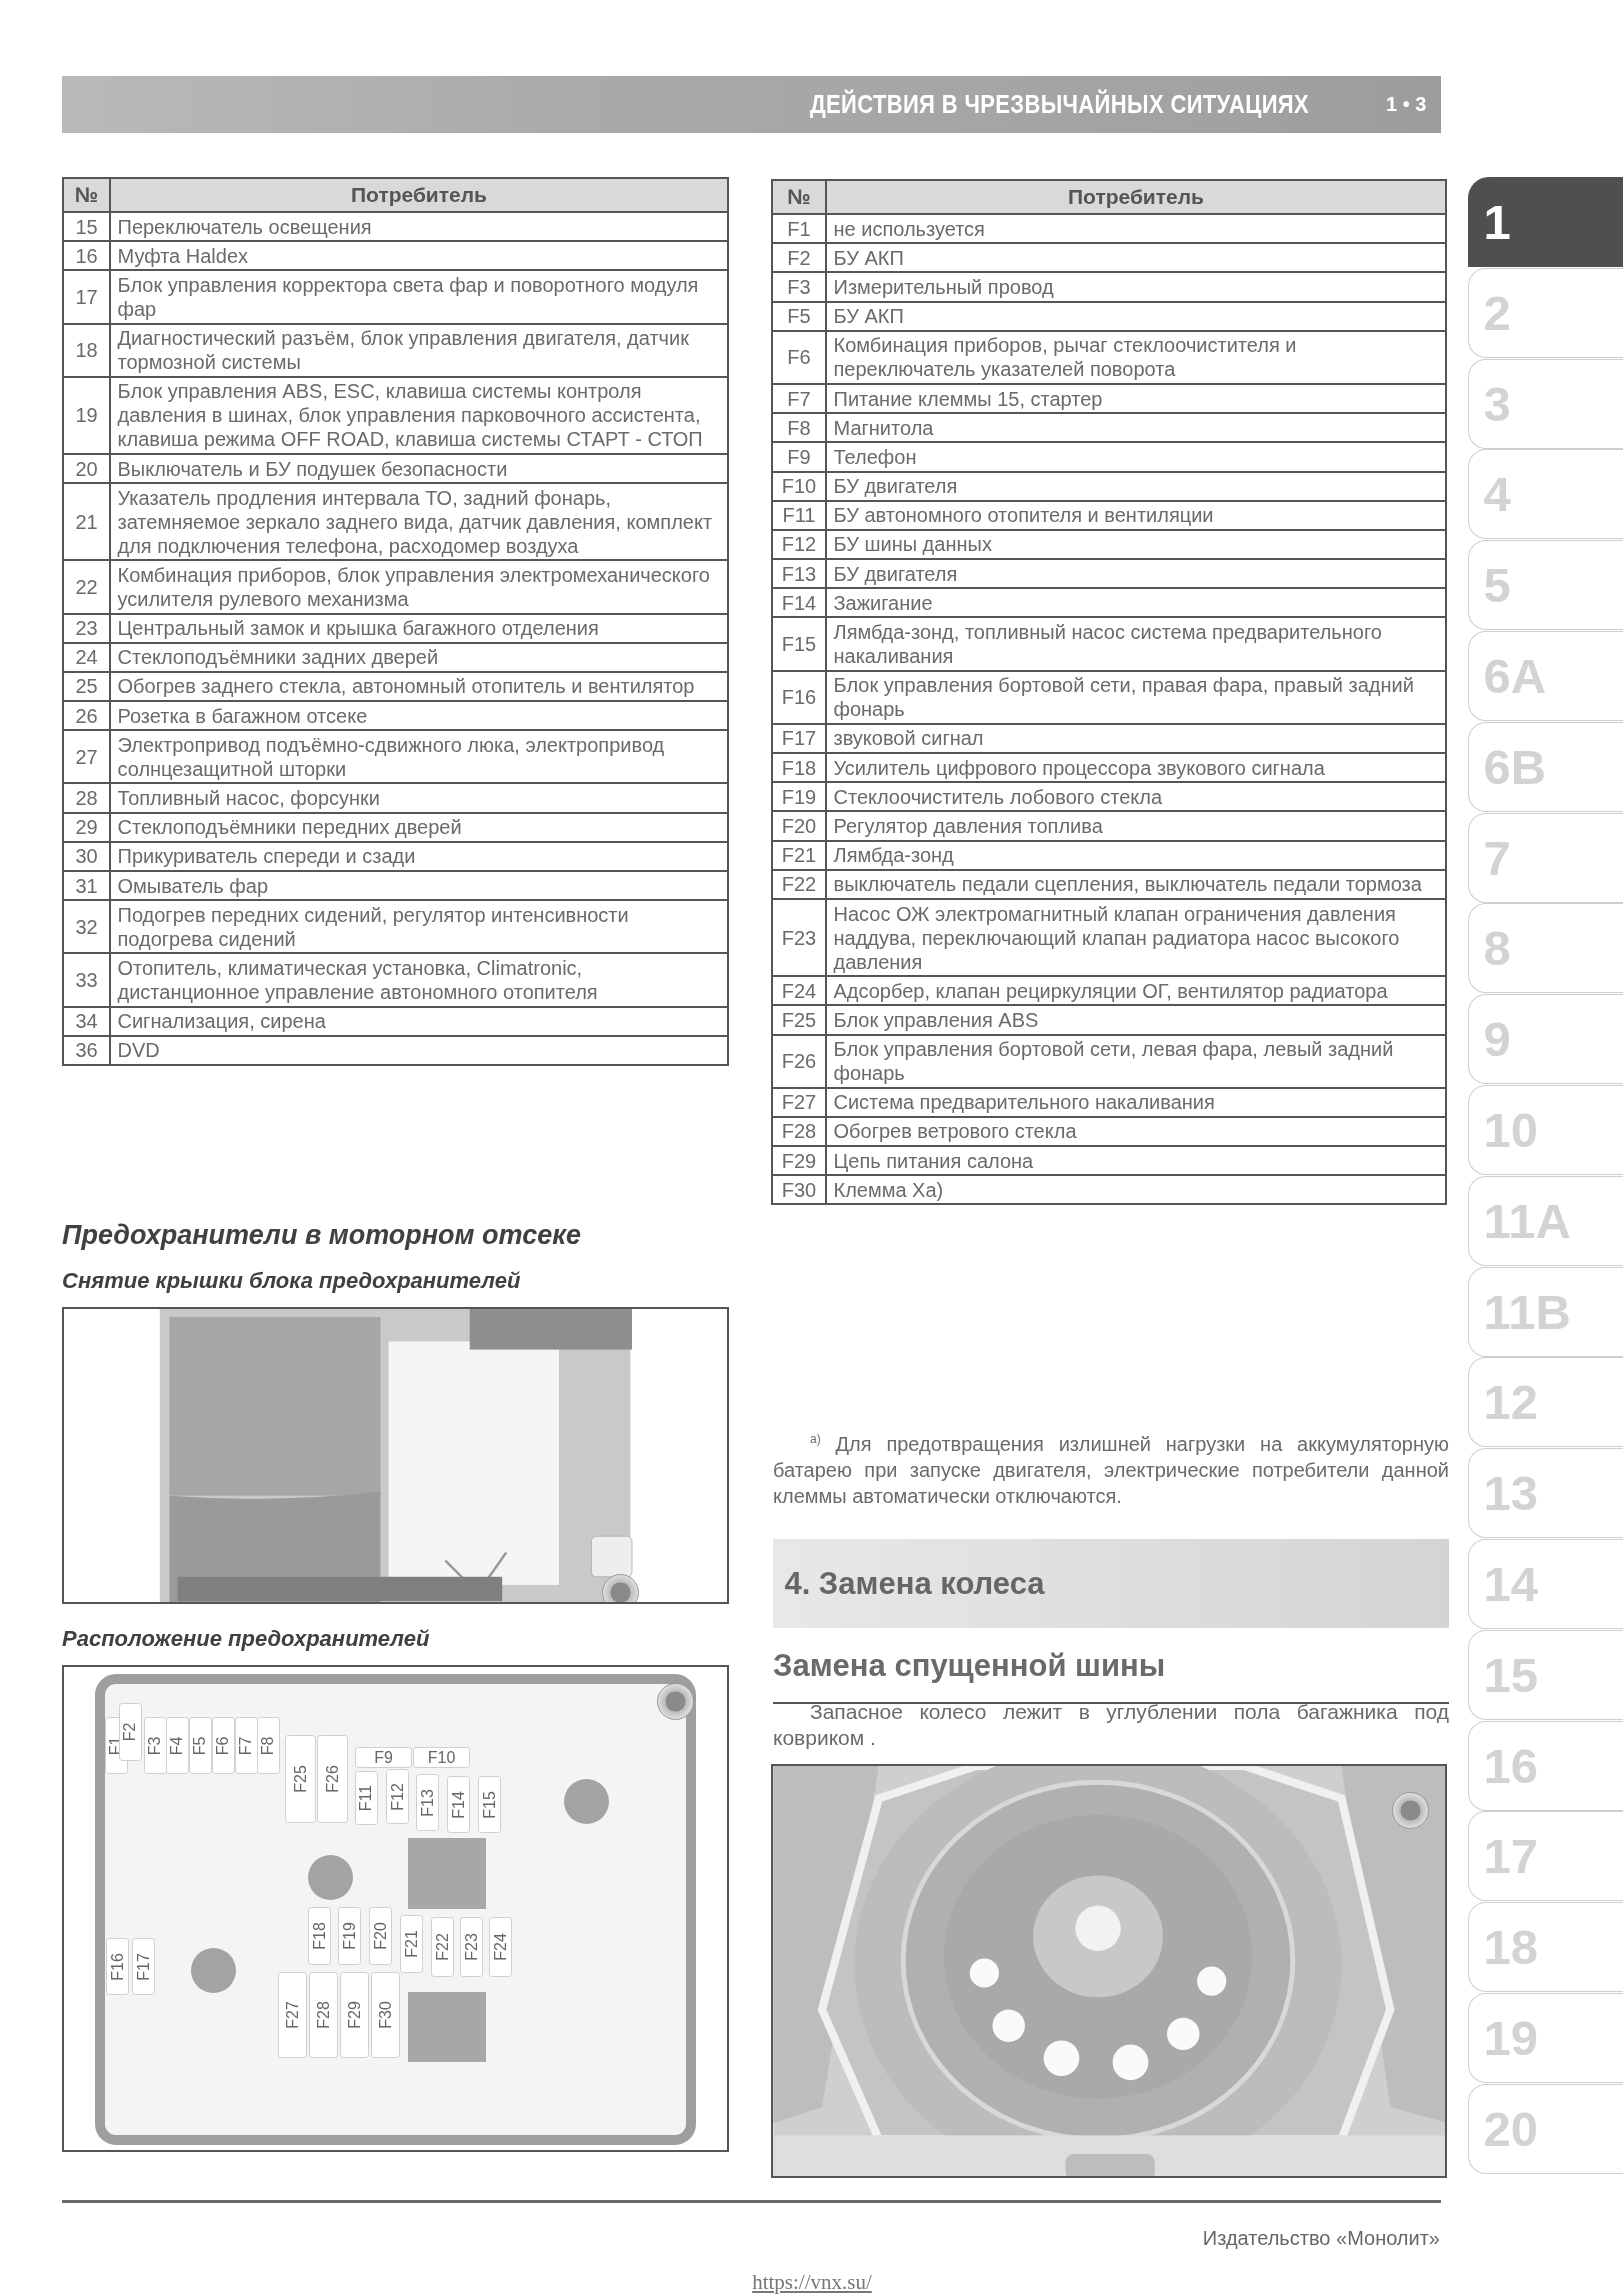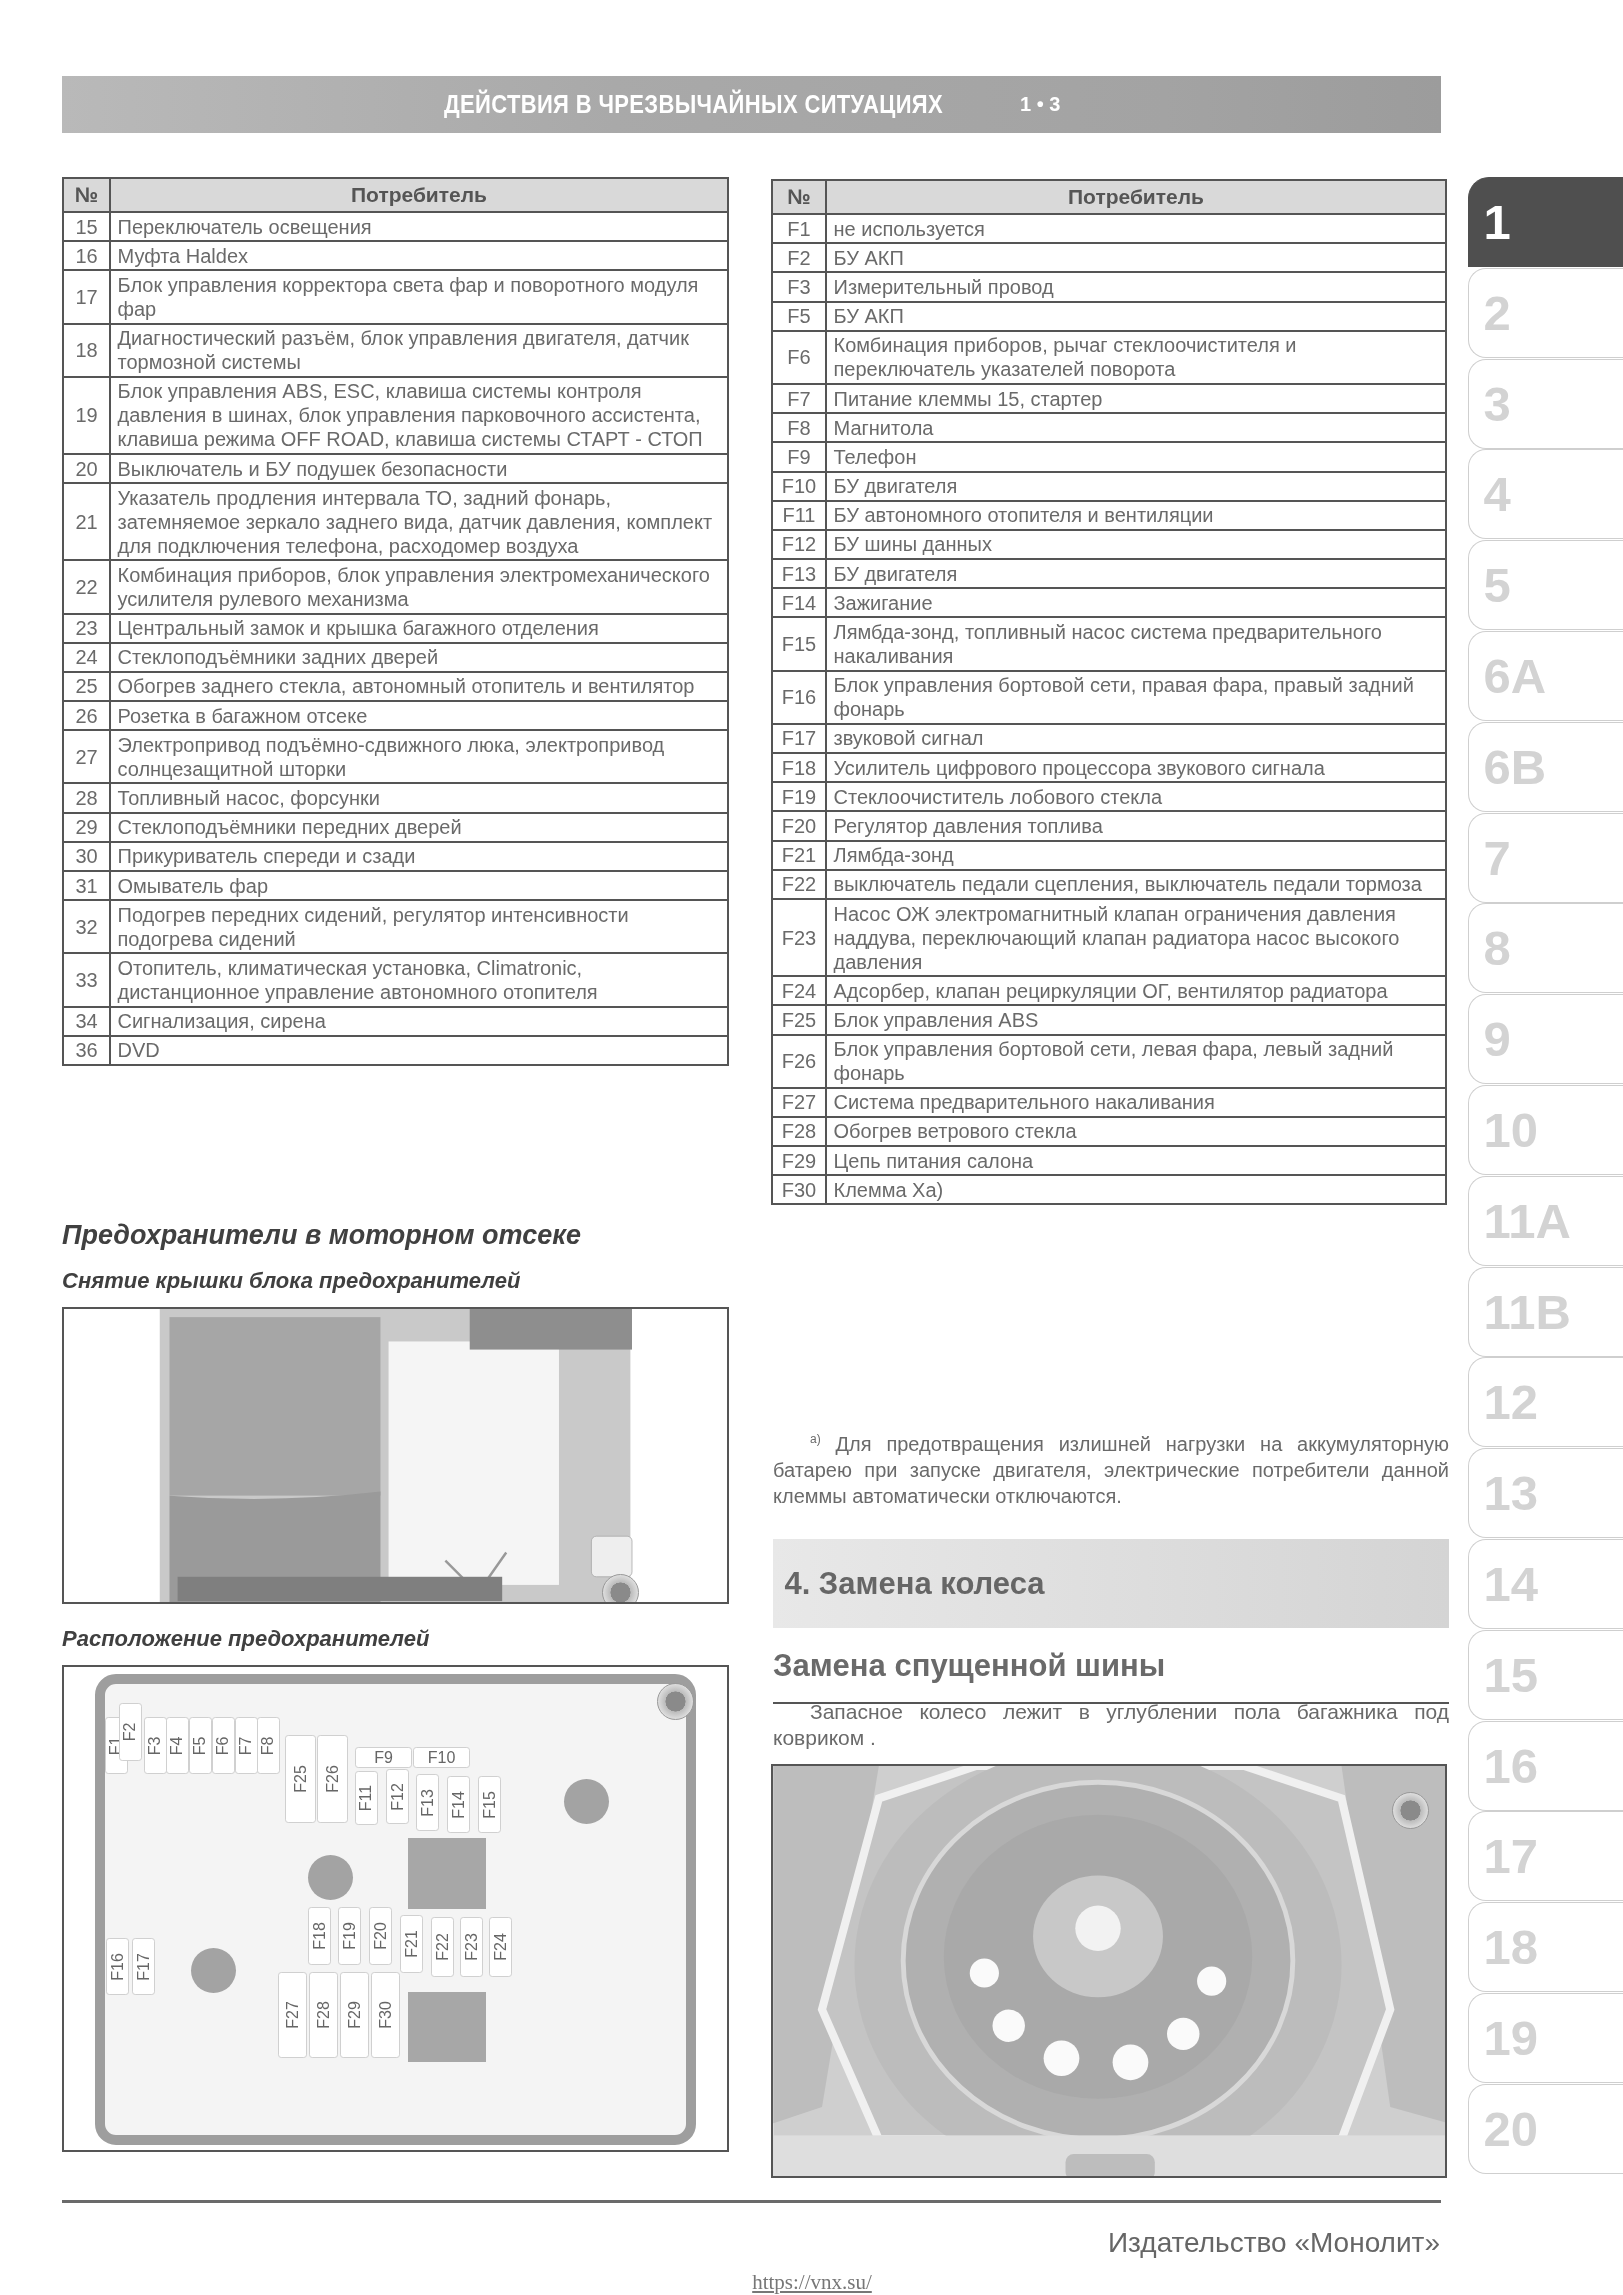--- a/index.html
+++ b/index.html
@@ -1,21 +1,21 @@
 <!DOCTYPE html>
 <html style="font-size:13px"><head>
 <meta charset="utf-8">
 <style>
   * { box-sizing: border-box; margin: 0; padding: 0; }
   html, body { width: 1624px; height: 2295px; background: #ffffff; overflow: hidden; }
   body { position: relative; font-family: "Liberation Sans", sans-serif; color: #5a5a5a; }
 
   .header-bar { position: absolute; left: 62px; top: 76px; width: 1379px; height: 57px;
     background: linear-gradient(90deg, #b9b9b9 0%, #a9a9a9 40%, #a3a3a3 80%, #9c9c9c 100%);
-    display: flex; align-items: center; justify-content: center; padding: 0 14.6px 0 16px; }
+    display: flex; align-items: center; justify-content: flex-end; padding: 0 14.6px 0 16px; }
   .header-title { color: #fff; font-weight: bold; font-size: 25px; letter-spacing: 0.4px; font-stretch: condensed; transform: scaleX(0.88); transform-origin: left center; }
   .header-page { color: #fff; font-weight: bold; font-size: 20px; margin-left: 9px; }
 
   table.fuse { position: absolute; border-collapse: collapse; font-size: 20px; color: #6a6a6a; }
   table.fuse th, table.fuse td { border: 2.4px solid #555; line-height: 24px; padding: 1.6px 4.9px; vertical-align: middle; }
   table.fuse th { background: #d9d9d9; font-weight: bold; color: #555; height: 34px; font-size: 21px; }
   table.fuse td.num { text-align: center; padding: 1.6px 1.6px; }
   table.fuse td.txt { padding-left: 6.5px; }
   #left-table { left: 62px; top: 177px; width: 667px; }
   #left-table col.c1 { width: 47px; }
@@ -41,21 +41,21 @@
 
   .sub-title { position: absolute; left: 773px; top: 1648px; width: 676px; font-size: 31px; font-weight: bold; color: #6a6a6a; border-bottom: 2.4px solid #555; padding-bottom: 18px; }
   .body-text { position: absolute; left: 773px; top: 1699px; width: 676px; font-size: 21px; line-height: 26px; color: #6a6a6a; text-align: justify; text-indent: 37px; }
 
   .tabs { position: absolute; left: 1468px; top: 177px; width: 156px; }
   .tab { height: 90px; margin-bottom: 0.8px; border: 1.6px solid #cfcfcf; border-right: none; border-radius: 18px 0 0 18px;
     display: flex; align-items: center; padding-left: 14.6px; font-size: 49px; font-weight: bold; color: #d3d3d3; }
   .tab.active { background: #4f4f4f; border-color: #4f4f4f; color: #fff; border-radius: 21px 0 0 0; }
 
   .footer-line { position: absolute; left: 62px; top: 2200px; width: 1379px; height: 3.2px; background: #6a6a6a; }
-  .publisher { position: absolute; right: 184px; top: 2227px; font-size: 28px; color: #666; }
+  .publisher { position: absolute; right: 184px; top: 2227px; font-size: 20px; color: #666; }
   .url { position: absolute; left: 0; width: 1624px; top: 2270px; text-align: center; font-family: "Liberation Serif", serif; font-size: 21px; color: #777; text-decoration: underline; }
 
   .logo { position: absolute; width: 37px; height: 37px; border-radius: 50%; background: radial-gradient(circle, #8a8a8a 40%, #bbb 41%, #ddd 70%); border: 1.6px solid #999; }
 
   
   .box-frame { position: absolute; left: 31px; top: 6.5px; width: 601px; height: 471px; border: 10.6px solid #9e9e9e; border-radius: 21px; background: #f4f4f4; }
   .fuse-slot { position: absolute; background: #fff; border: 1.6px solid #d0d0d0; border-radius: 3.2px; display: flex; align-items: center; justify-content: center; }
   .fuse-slot span { transform: rotate(-90deg); font-size: 16px; color: #666; white-space: nowrap; }
   .fuse-slot.h span { transform: none; }
   .relay { position: absolute; background: #a7a7a7; }

